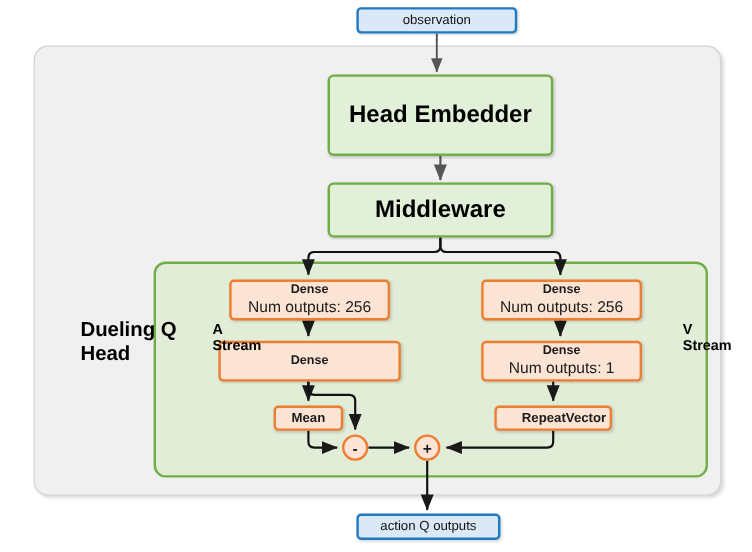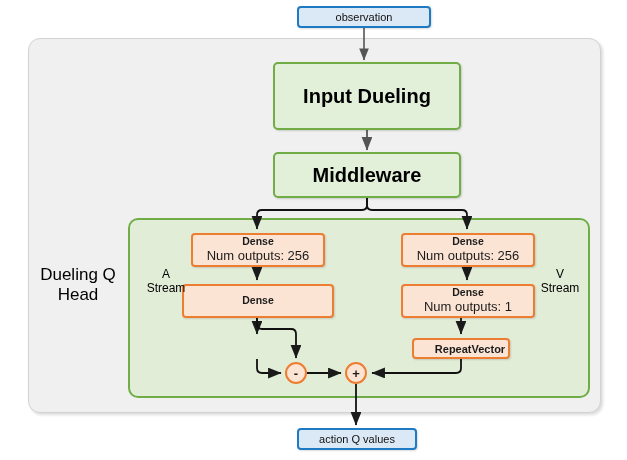--- a/index.html
+++ b/index.html
@@ -122,24 +122,24 @@
     font-weight: bold;
     color: #1b1b1b;
     line-height: 1;
   }
   #minus-op { left: 285px; top: 362px; }
   #plus-op  { left: 345px; top: 362px; }
 
   
   .group-label {
     position: absolute;
-    text-align: center;
-    font-weight: normal;
+    font-weight: bold;
     color: #000;
     line-height: 1.15;
+    padding-left: 37px;
   }
   #dueling-label {
     left: 30px; top: 265px; width: 96px;
     font-size: 17px;
   }
   #a-stream-label {
     left: 140px; top: 268px; width: 52px;
     font-size: 12px;
   }
   #v-stream-label {
@@ -197,21 +197,21 @@
     <path d="M461,359 L461,368 Q461,373 456,373 L372,373" stroke="#111" stroke-width="1.8" fill="none" marker-end="url(#arrow)"></path>
 
     <path d="M356,384 L356,425" stroke="#111" stroke-width="1.8" fill="none" marker-end="url(#arrow)"></path>
   </svg>
 
   <div id="observation" class="node node-blue">
     <span>observation</span>
   </div>
 
   <div id="input-embedder" class="node node-green">
-    <span>Input Dueling</span>
+    <span>Head Embedder</span>
   </div>
 
   <div id="middleware" class="node node-green">
     <span>Middleware</span>
   </div>
 
   <div id="dense-a1" class="node node-orange">
     <span class="dense-title">Dense</span>
     <span class="dense-sub">Num outputs: 256</span>
   </div>
@@ -223,35 +223,38 @@
   <div id="dense-v1" class="node node-orange">
     <span class="dense-title">Dense</span>
     <span class="dense-sub">Num outputs: 256</span>
   </div>
 
   <div id="dense-v2" class="node node-orange">
     <span class="dense-title">Dense</span>
     <span class="dense-sub">Num outputs: 1</span>
   </div>
 
+  <div id="mean-node" class="node node-orange">
+    <span class="op-label">Mean</span>
+  </div>
 
   <div id="repeat-vector" class="node node-orange">
     <span class="op-label">RepeatVector</span>
   </div>
 
   <div id="minus-op" class="op-circle">
     <span>-</span>
   </div>
 
   <div id="plus-op" class="op-circle">
     <span>+</span>
   </div>
 
   <div id="action-q-values" class="node node-blue">
-    <span>action Q values</span>
+    <span>action Q outputs</span>
   </div>
 
   <div id="dueling-label" class="group-label">
     <div>Dueling Q</div>
     <div>Head</div>
   </div>
 
   <div id="a-stream-label" class="group-label">
     <div>A</div>
     <div>Stream</div>

